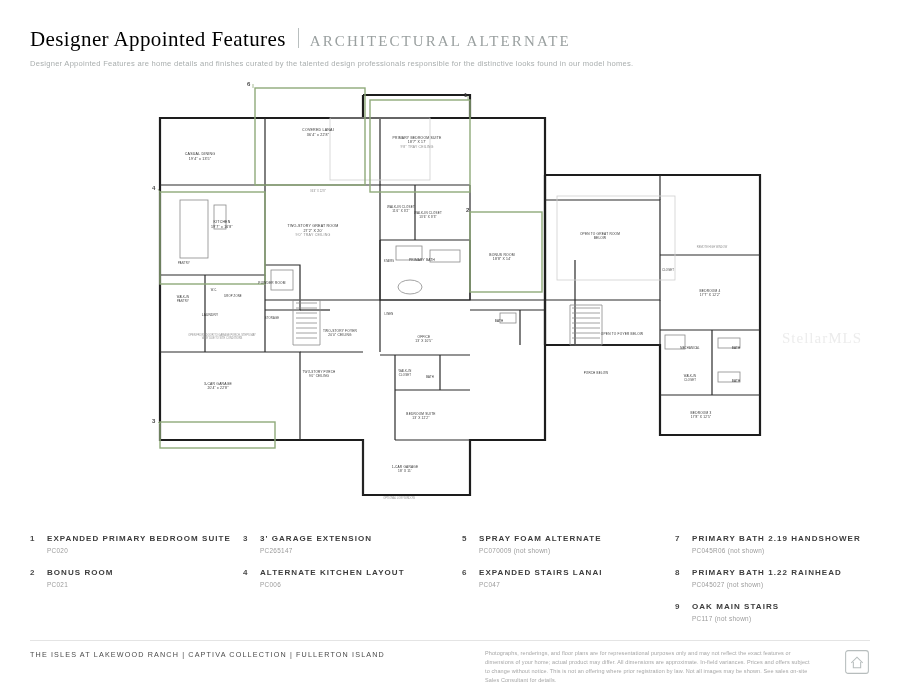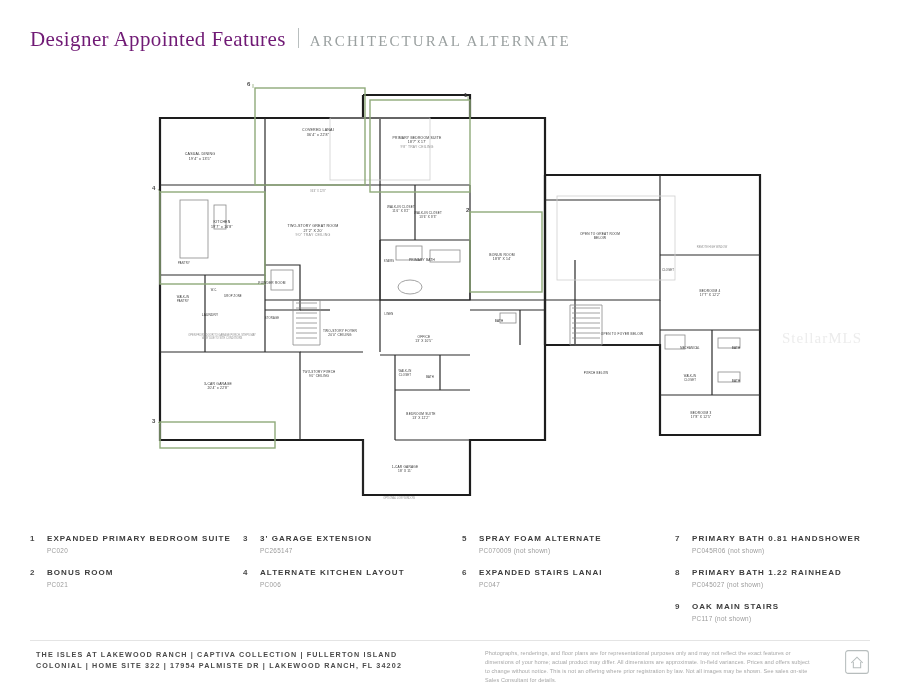--- a/index.html
+++ b/index.html
@@ -30,21 +30,21 @@
   }
   .title-row {
     display: flex;
     align-items: baseline;
     gap: 0;
   }
   .title-main {
     font-family: "Liberation Serif", serif;
     font-size: 21px;
     letter-spacing: 0.4px;
-    color: #701a75;
+    color: #000000;
     font-weight: 400;
     white-space: nowrap;
   }
   .title-divider {
     display: inline-block;
     width: 1px;
     height: 20px;
     background: #b9bfbf;
     margin: 0 11px 0 12px;
     position: relative;
@@ -132,26 +132,26 @@
   .footer {
     position: absolute;
     left: 30px;
     top: 640px;
     right: 30px;
     border-top: 1px solid #e4e4e4;
     padding-top: 8px;
   }
   .footer-left {
     position: absolute;
-    left: 6px;
+    left: 0;
     top: 8px;
     width: 420px;
     font-size: 7.2px;
     letter-spacing: 1.15px;
-    font-weight: bold;
+    font-weight: normal;
     color: #4a4a4a;
     line-height: 1.55;
   }
   .footer-right {
     position: absolute;
     left: 455px;
     top: 8px;
     width: 330px;
     font-size: 5.5px;
     line-height: 1.62;
@@ -174,20 +174,21 @@
 <body>
 
 <div class="page">
 
   <div class="header">
     <div class="title-row">
       <span class="title-main">Designer Appointed Features</span>
       <span class="title-divider"></span>
       <span class="title-sub">ARCHITECTURAL ALTERNATE</span>
     </div>
+    <div class="subtitle">Designer Appointed Features are home details and finishes curated by the talented design professionals responsible for the distinctive looks found in our model homes.</div>
   </div>
 
   <div class="plan" style="left:0; top:0; width:900px; height:520px;">
     <svg width="900" height="520" viewBox="0 0 900 520">
       <g fill="none" stroke="#1d1d1d" stroke-width="2.2">
 
         <path d="M160,118 L160,440 L363,440 L363,495 L470,495 L470,440 L545,440 L545,118 Z"></path>
 
         <path d="M160,118 L363,118"></path>
         <path d="M363,95 L470,95 L470,118"></path>
@@ -459,40 +460,39 @@
         </div>
         <div class="legend-item">
           <div class="legend-num">6</div>
           <div class="legend-label">EXPANDED STAIRS LANAI</div>
           <div class="legend-code">PC047</div>
         </div>
       </div>
       <div class="legend-col" style="left: 645px;">
         <div class="legend-item">
           <div class="legend-num">7</div>
-          <div class="legend-label">PRIMARY BATH 0.81 HANDSHOWER</div>
+          <div class="legend-label">PRIMARY BATH 2.19 HANDSHOWER</div>
           <div class="legend-code">PC045R06 (not shown)</div>
         </div>
         <div class="legend-item">
           <div class="legend-num">8</div>
           <div class="legend-label">PRIMARY BATH 1.22 RAINHEAD</div>
           <div class="legend-code">PC045027 (not shown)</div>
         </div>
         <div class="legend-item">
           <div class="legend-num">9</div>
           <div class="legend-label">OAK MAIN STAIRS</div>
           <div class="legend-code">PC117 (not shown)</div>
         </div>
       </div>
     </div>
 
   <div class="footer">
     <div class="footer-left">
       <div>THE ISLES AT LAKEWOOD RANCH | CAPTIVA COLLECTION | FULLERTON ISLAND</div>
-      <div>COLONIAL | HOME SITE 322 | 17954 PALMISTE DR | LAKEWOOD RANCH, FL 34202</div>
     </div>
     <div class="footer-right">Photographs, renderings, and floor plans are for representational purposes only and may not reflect the exact features or dimensions of your home; actual product may differ. All dimensions are approximate. In-field variances. Prices and offers subject to change without notice. This is not an offering where prior registration by law. Not all images may be shown. See sales on-site Sales Consultant for details.</div>
     <div class="footer-logo">
       <svg viewBox="0 0 32 32" width="26" height="26" fill="none" stroke="#b7bdbd" stroke-width="1.3">
         <rect x="2" y="2" width="28" height="28" rx="3"></rect>
         <path d="M9 17 L16 10 L23 17"></path>
         <path d="M11.5 16 L11.5 23 L20.5 23 L20.5 16"></path>
       </svg>
     </div>
   </div>

